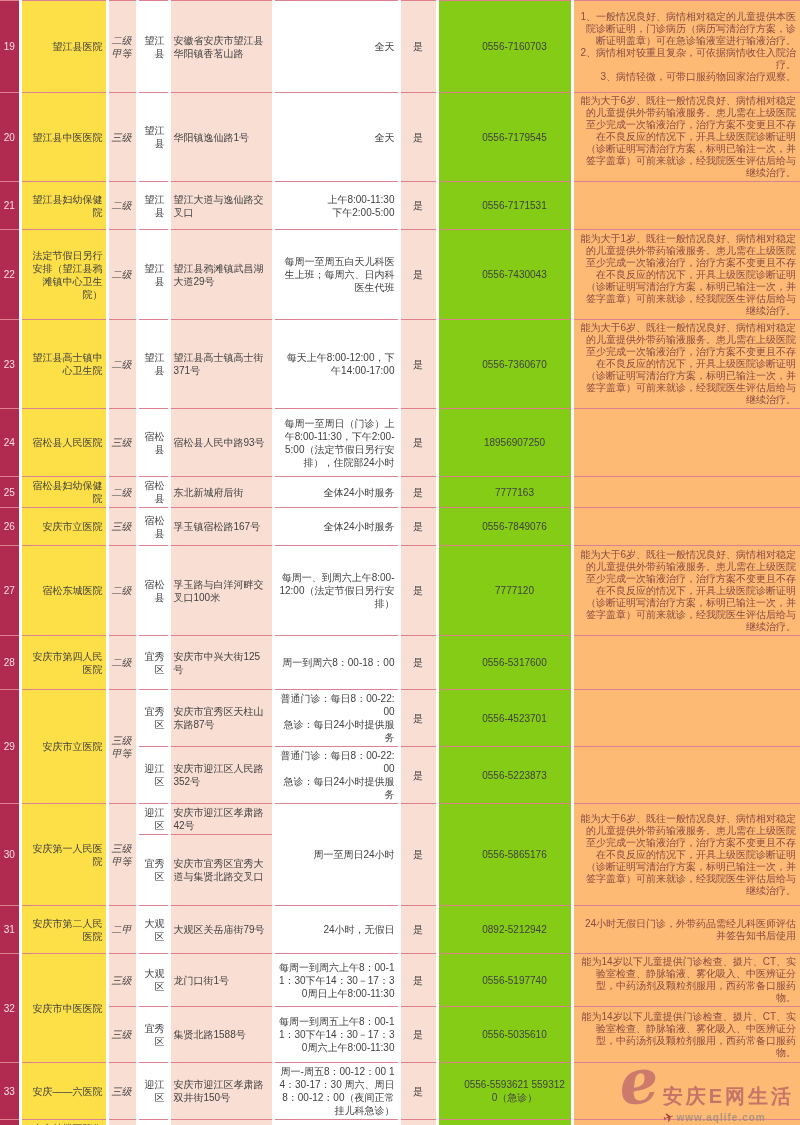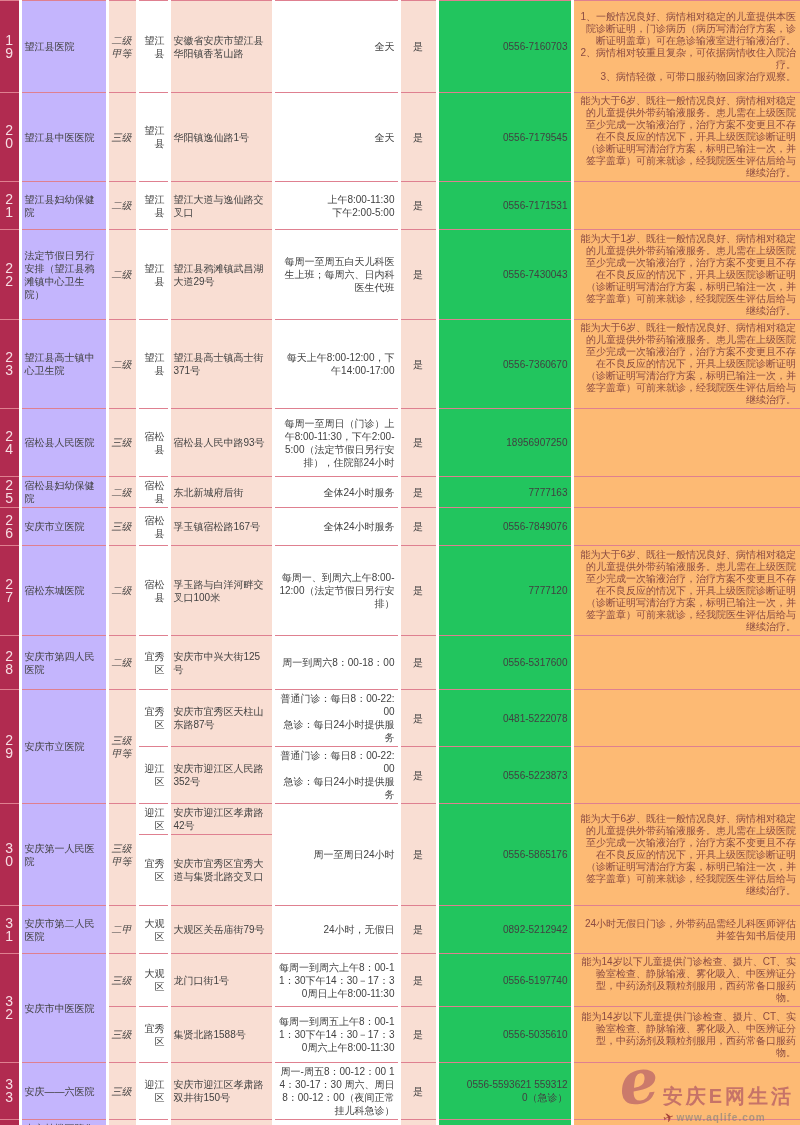--- a/index.html
+++ b/index.html
@@ -11,29 +11,29 @@
   td{
     border-top:1px solid #df8090;
     border-left:3px solid #ffffff;
     border-right:3px solid #ffffff;
     padding:2px 3px;
     font-size:10px;line-height:13px;color:#414141;
     vertical-align:middle;overflow:hidden;word-break:break-all;
   }
   td.num{
     background:#b12b50;color:#f6dde2;text-align:center;
-    border-left:none;font-size:14px;
-  }
-  td.name{background:#c4b5fd;text-align:left;}
+    border-left:none;font-size:10px;
+  }
+  td.name{background:#fde047;text-align:right;}
   td.level{background:#f9ded3;text-align:left;font-style:italic;}
   td.county{background:#ffffff;text-align:right;}
   td.addr{background:#f9ded3;}
   td.hours{background:#ffffff;text-align:right;white-space:pre-line;}
   td.avail{background:#f9ded3;text-align:center;}
-  td.phone{background:#22c55e;text-align:right;padding-left:23px;white-space:pre-line;}
+  td.phone{background:#84cc16;text-align:center;padding-left:23px;white-space:pre-line;}
   td.note{
     background:#fdba74;text-align:right;border-right:none;
     color:#8a4a42;line-height:12px;white-space:pre-line;padding:2px 4px;
   }
   
   .watermark{
     position:absolute;right:6px;bottom:0px;display:flex;align-items:center;
     gap:4px;pointer-events:none;opacity:.85;
   }
   .wm-e{
@@ -192,21 +192,21 @@
 
   <tr style="height:48px">
     <td class="num" rowspan="2">29</td>
     <td class="name" rowspan="2">安庆市立医院</td>
     <td class="level" rowspan="2">三级甲等</td>
     <td class="county">宜秀区</td>
     <td class="addr">安庆市宜秀区天柱山东路87号</td>
     <td class="hours">普通门诊：每日8：00-22:00
 急诊：每日24小时提供服务</td>
     <td class="avail">是</td>
-    <td class="phone">0481-5222078</td>
+    <td class="phone">0556-4523701</td>
     <td class="note"></td>
   </tr>
   <tr style="height:47px">
     <td class="county">迎江区</td>
     <td class="addr">安庆市迎江区人民路352号</td>
     <td class="hours">普通门诊：每日8：00-22:00
 急诊：每日24小时提供服务</td>
     <td class="avail">是</td>
     <td class="phone">0556-5223873</td>
     <td class="note"></td>

